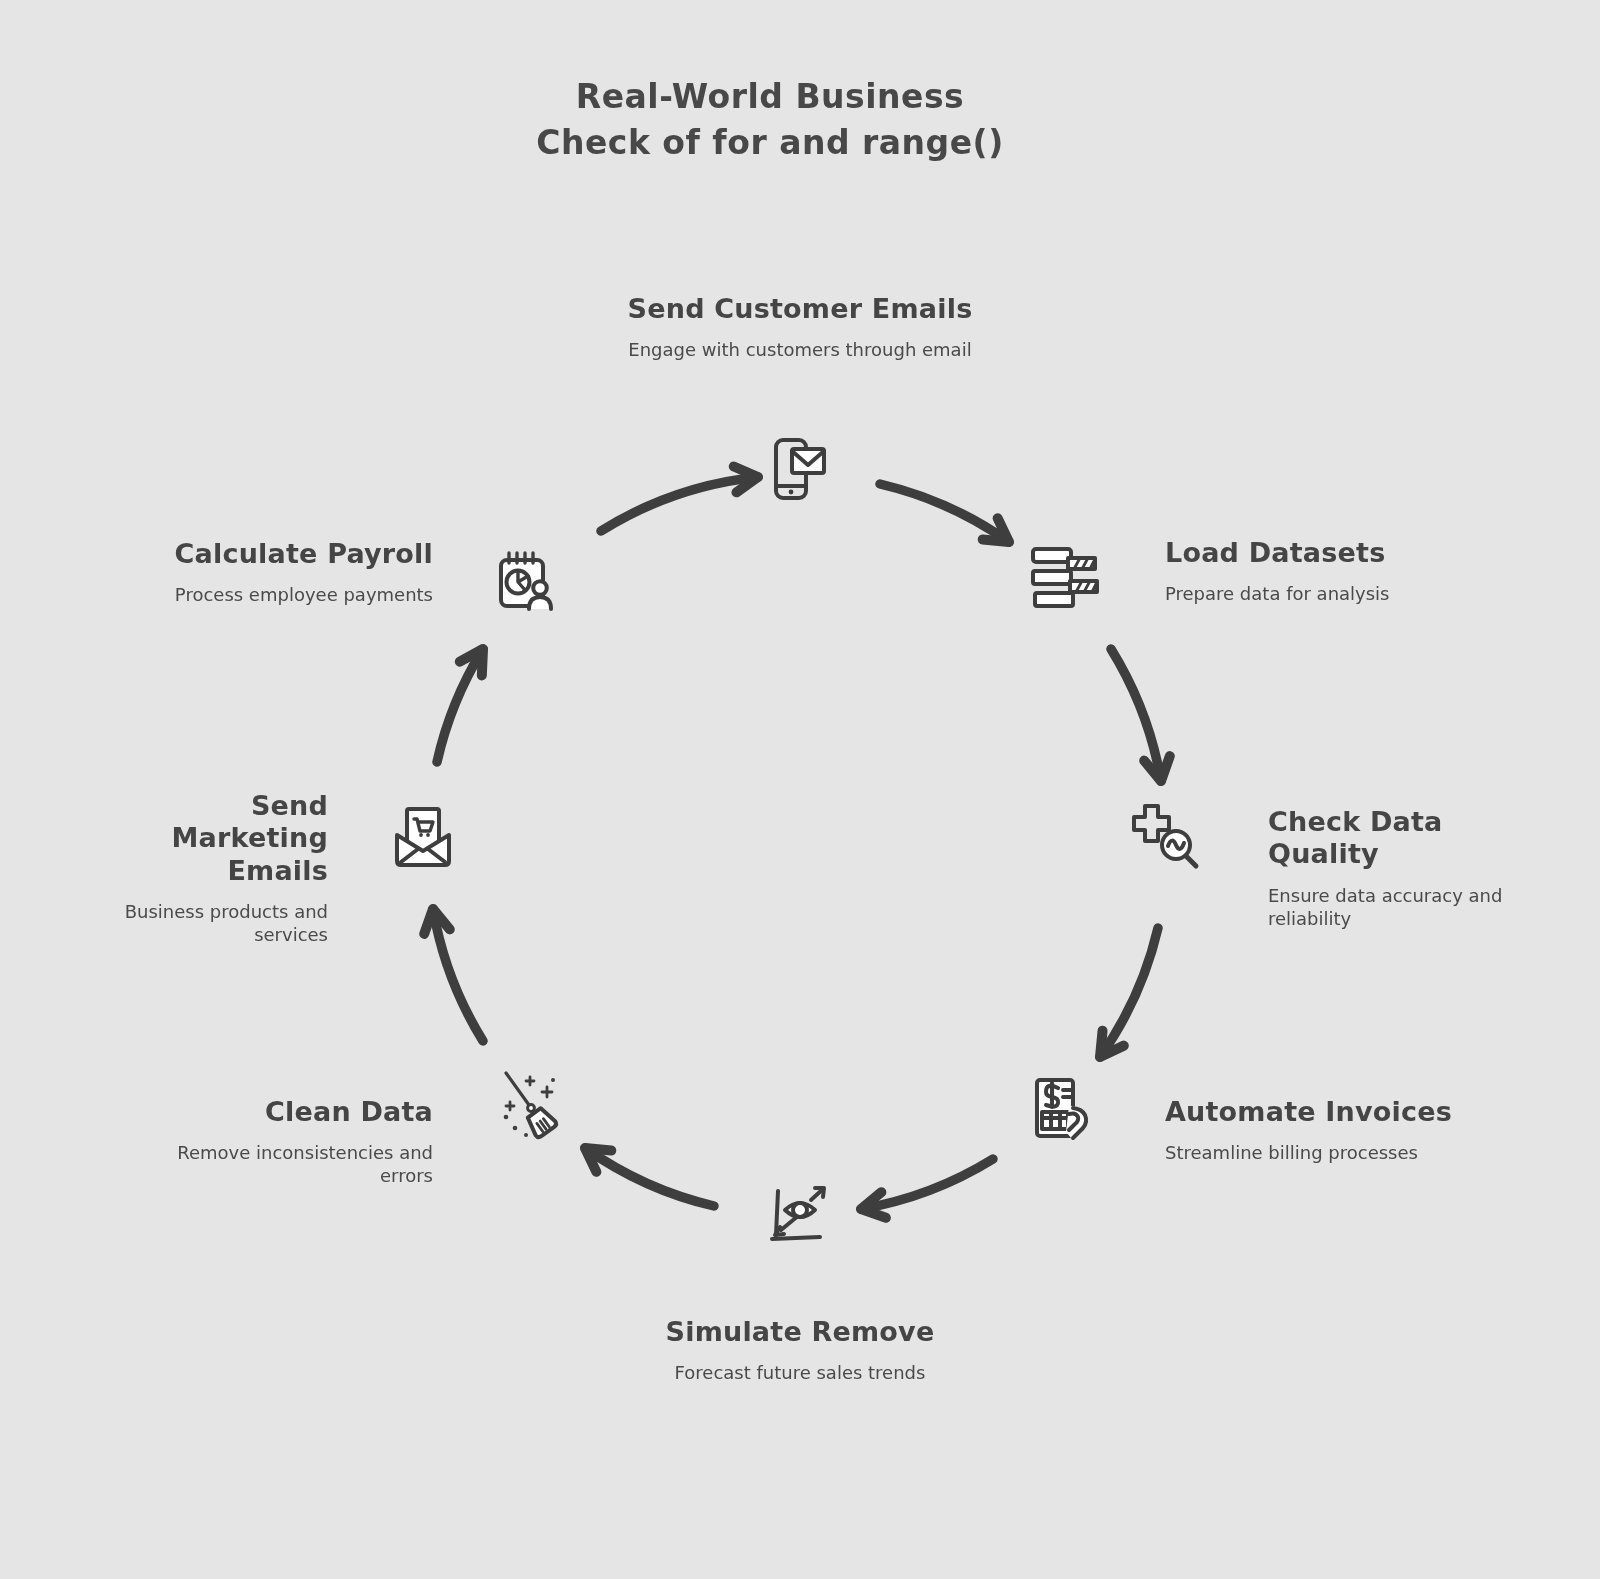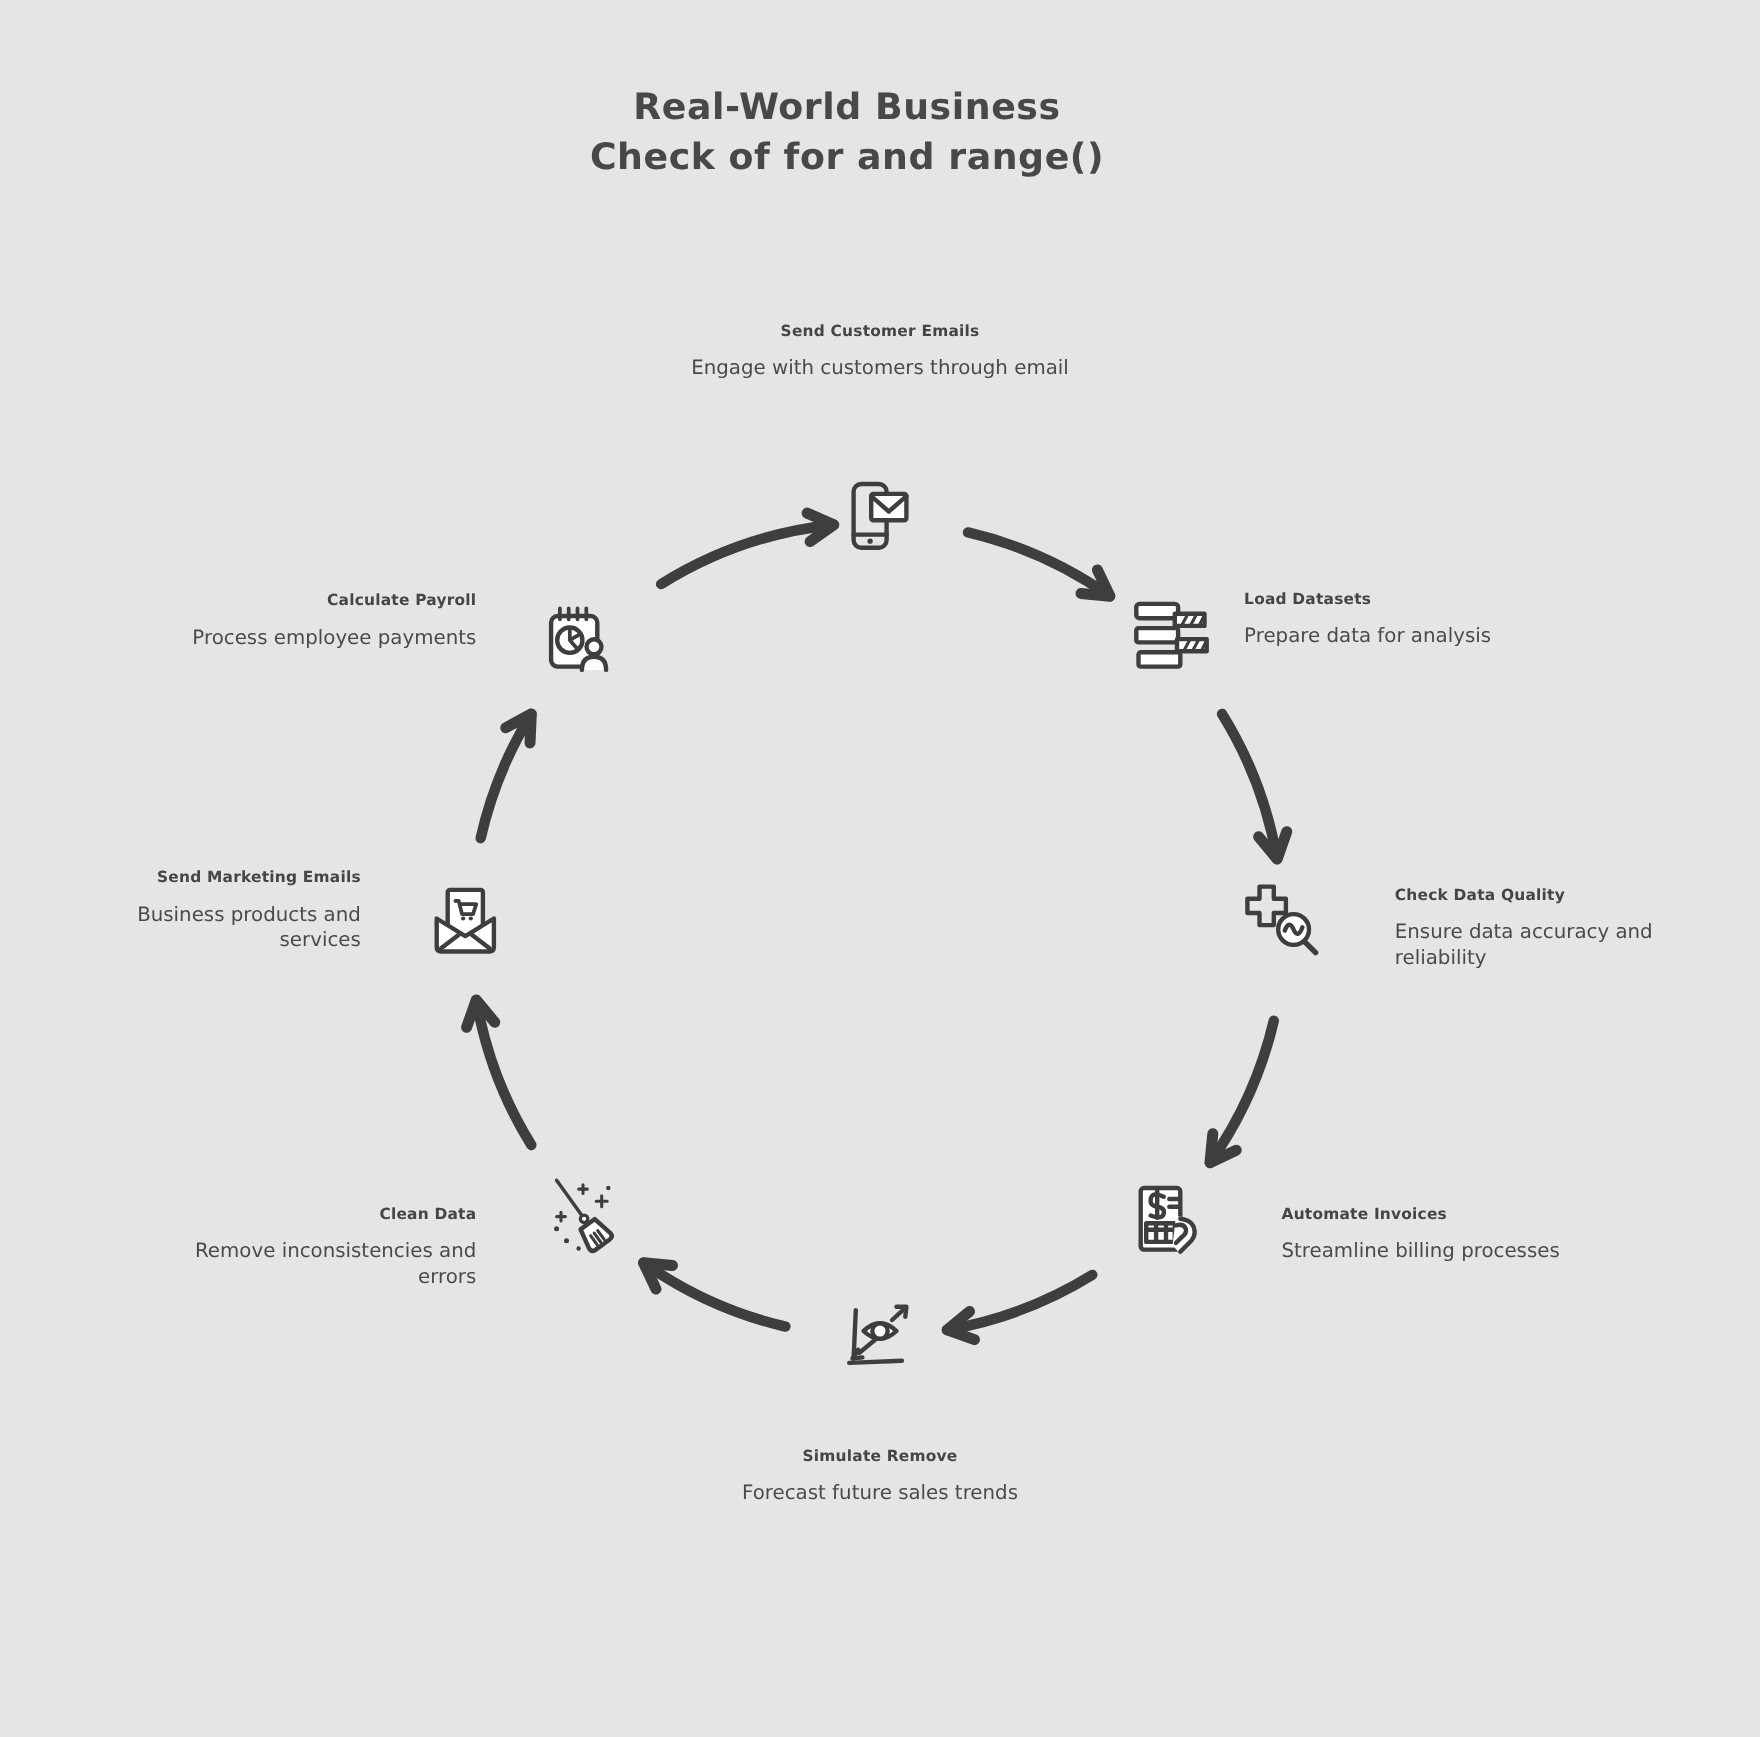--- a/index.html
+++ b/index.html
@@ -5,25 +5,25 @@
   html,body{margin:0;padding:0;background:#ffffff;}
   .stage{
     position:relative;width:1600px;height:1579px;background:#e5e5e5;overflow:hidden;
     font-family:"DejaVu Sans","Liberation Sans",sans-serif;color:#474747;
   }
   .main-title{
     position:absolute;left:470px;top:74px;width:600px;text-align:center;
     font-size:33px;font-weight:800;color:#484848;line-height:1.4;letter-spacing:.5px;
   }
   .node{position:absolute;}
-  .node h3{font-size:14px;font-weight:700;color:#454545;margin:0 0 13px 0;line-height:1.2;letter-spacing:.2px;}
+  .node h3{font-size:27px;font-weight:700;color:#454545;margin:0 0 13px 0;line-height:1.2;letter-spacing:.2px;}
   .node p{font-size:18px;color:#4a4a4a;margin:0;line-height:1.28;}
   .ta-c{text-align:center}.ta-l{text-align:left}.ta-r{text-align:right}
   #n-customer {left:600px;top:293px;width:400px;}
-  #n-datasets {left:1131px;top:537px;width:310px;}
+  #n-datasets {left:1165px;top:537px;width:310px;}
   #n-quality  {left:1268px;top:806px;width:262px;}
   #n-invoices {left:1165px;top:1096px;width:330px;}
   #n-simulate {left:600px;top:1316px;width:400px;}
   #n-clean    {left:165px;top:1096px;width:268px;}
   #n-marketing{left:113px;top:790px;width:215px;}
   #n-payroll  {left:152px;top:538px;width:281px;}
   .icon{position:absolute;width:80px;height:80px;}
   #i-phone   {left:756px;top:434px;}
   #i-datasets{left:1027px;top:541px;}
   #i-quality {left:1130px;top:799px;}

